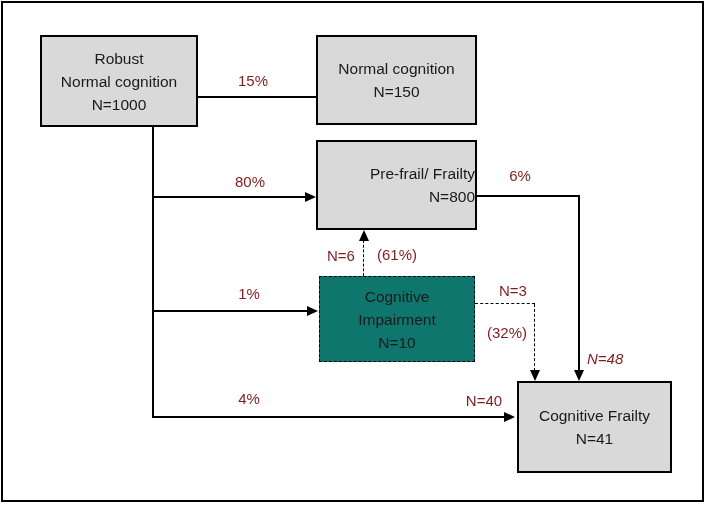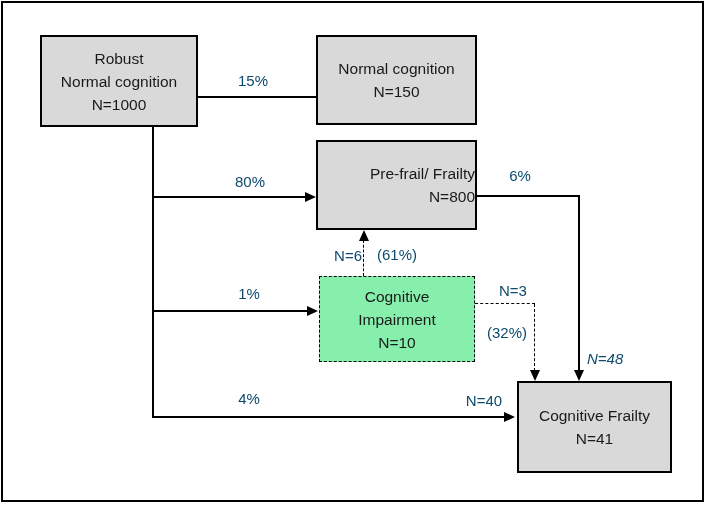--- a/index.html
+++ b/index.html
@@ -32,21 +32,21 @@
     display: flex;
     flex-direction: column;
     justify-content: center;
     align-items: center;
     text-align: center;
     font-size: 15.5px;
     line-height: 23px;
     color: #1a1a1a;
   }
   .node.dashed {
-    background: #86efac;
+    background: #0f766e;
     border: 1.6px dashed #000000;
   }
   .hline {
     position: absolute;
     height: 2px;
     background: #000000;
   }
   .vline {
     position: absolute;
     width: 2px;
@@ -80,21 +80,21 @@
     position: absolute;
     width: 0; height: 0;
     border-left: 5px solid transparent;
     border-right: 5px solid transparent;
     border-top: 11px solid #000000;
   }
   .lbl {
     position: absolute;
     font-size: 15px;
     line-height: 18px;
-    color: #0c4a6e;
+    color: #7f1d1d;
     text-align: center;
     white-space: nowrap;
   }
 </style>
 </head>
 <body>
 
 <div id="canvas">
   <div id="frame"></div>
 
@@ -144,21 +144,21 @@
   <div class="lbl" style="left:459px; top:392px; width:50px;">N=40</div>
 
   <div class="hline" style="left:477px; top:195px; width:103px;"></div>
   <div class="vline" style="left:578px; top:195px; height:176px;"></div>
   <div class="arrow-down" style="left:574px; top:370px;"></div>
   <div class="lbl" style="left:500px; top:167px; width:40px;">6%</div>
   <div class="lbl" style="left:587px; top:350px; width:50px; text-align:left;font-style:italic;">N=48</div>
 
   <div class="dline-v" style="left:363px; top:240px; height:36px;"></div>
   <div class="arrow-up" style="left:359px; top:230px;"></div>
-  <div class="lbl" style="left:320px; top:247px; width:42px;text-align:right;">N=6</div>
+  <div class="lbl" style="left:320px; top:247px; width:42px;">N=6</div>
   <div class="lbl" style="left:370px; top:246px; width:54px;">(61%)</div>
 
   <div class="dline-h" style="left:475px; top:303px; width:60px;"></div>
   <div class="dline-v" style="left:534px; top:304px; height:67px;"></div>
   <div class="arrow-down" style="left:530px; top:370px;"></div>
   <div class="lbl" style="left:490px; top:282px; width:46px;">N=3</div>
   <div class="lbl" style="left:480px; top:324px; width:54px;">(32%)</div>
 </div>
 
 </body></html>

